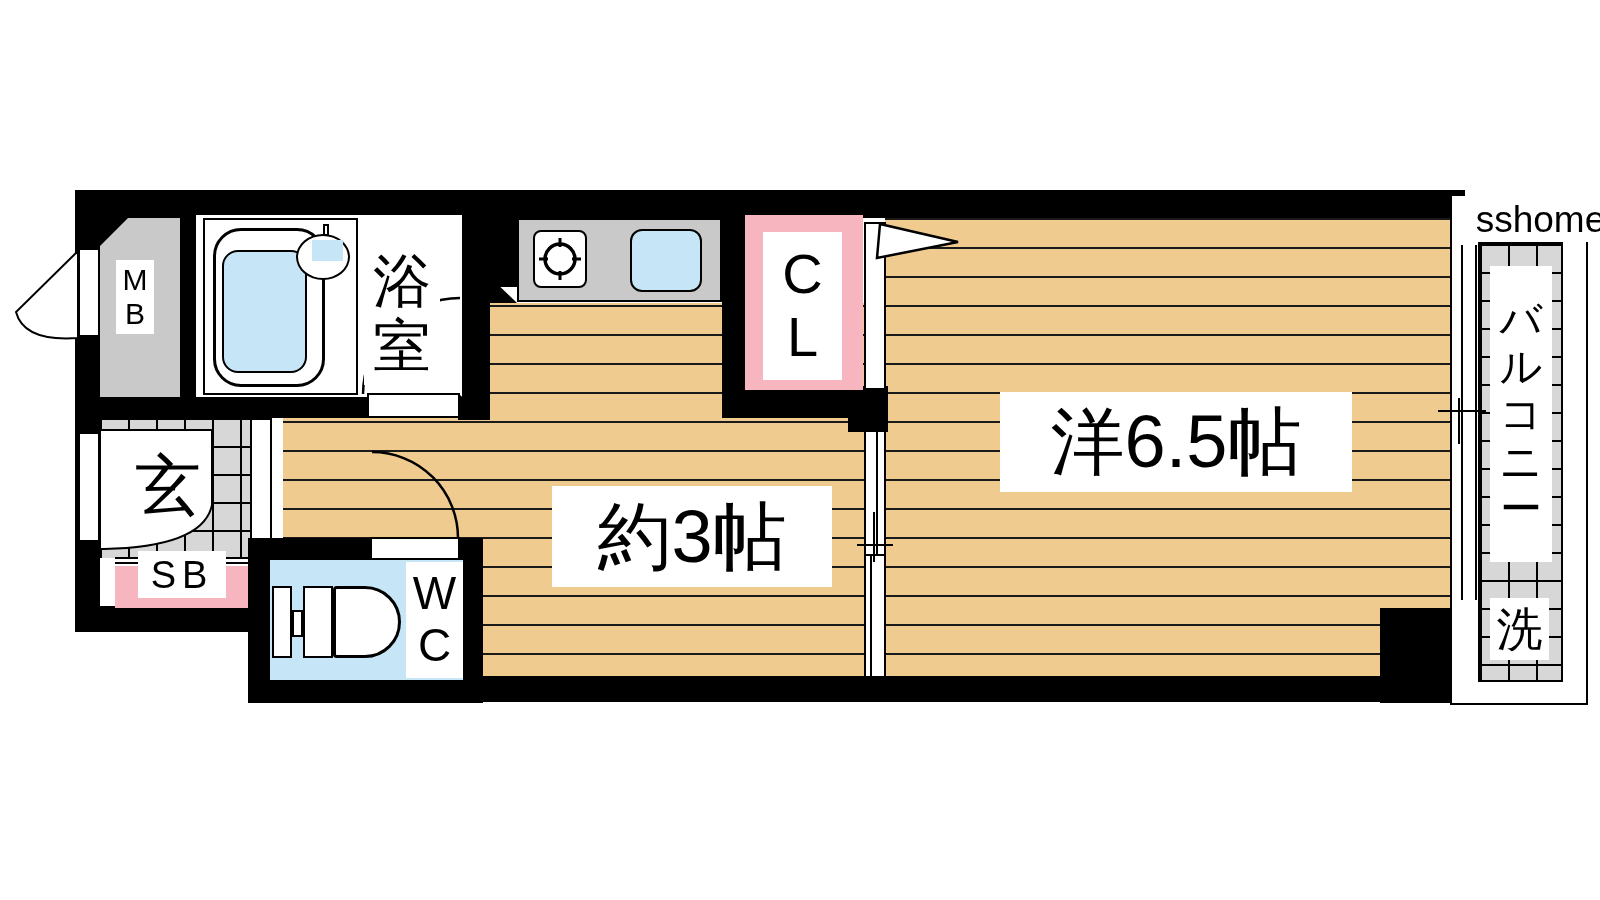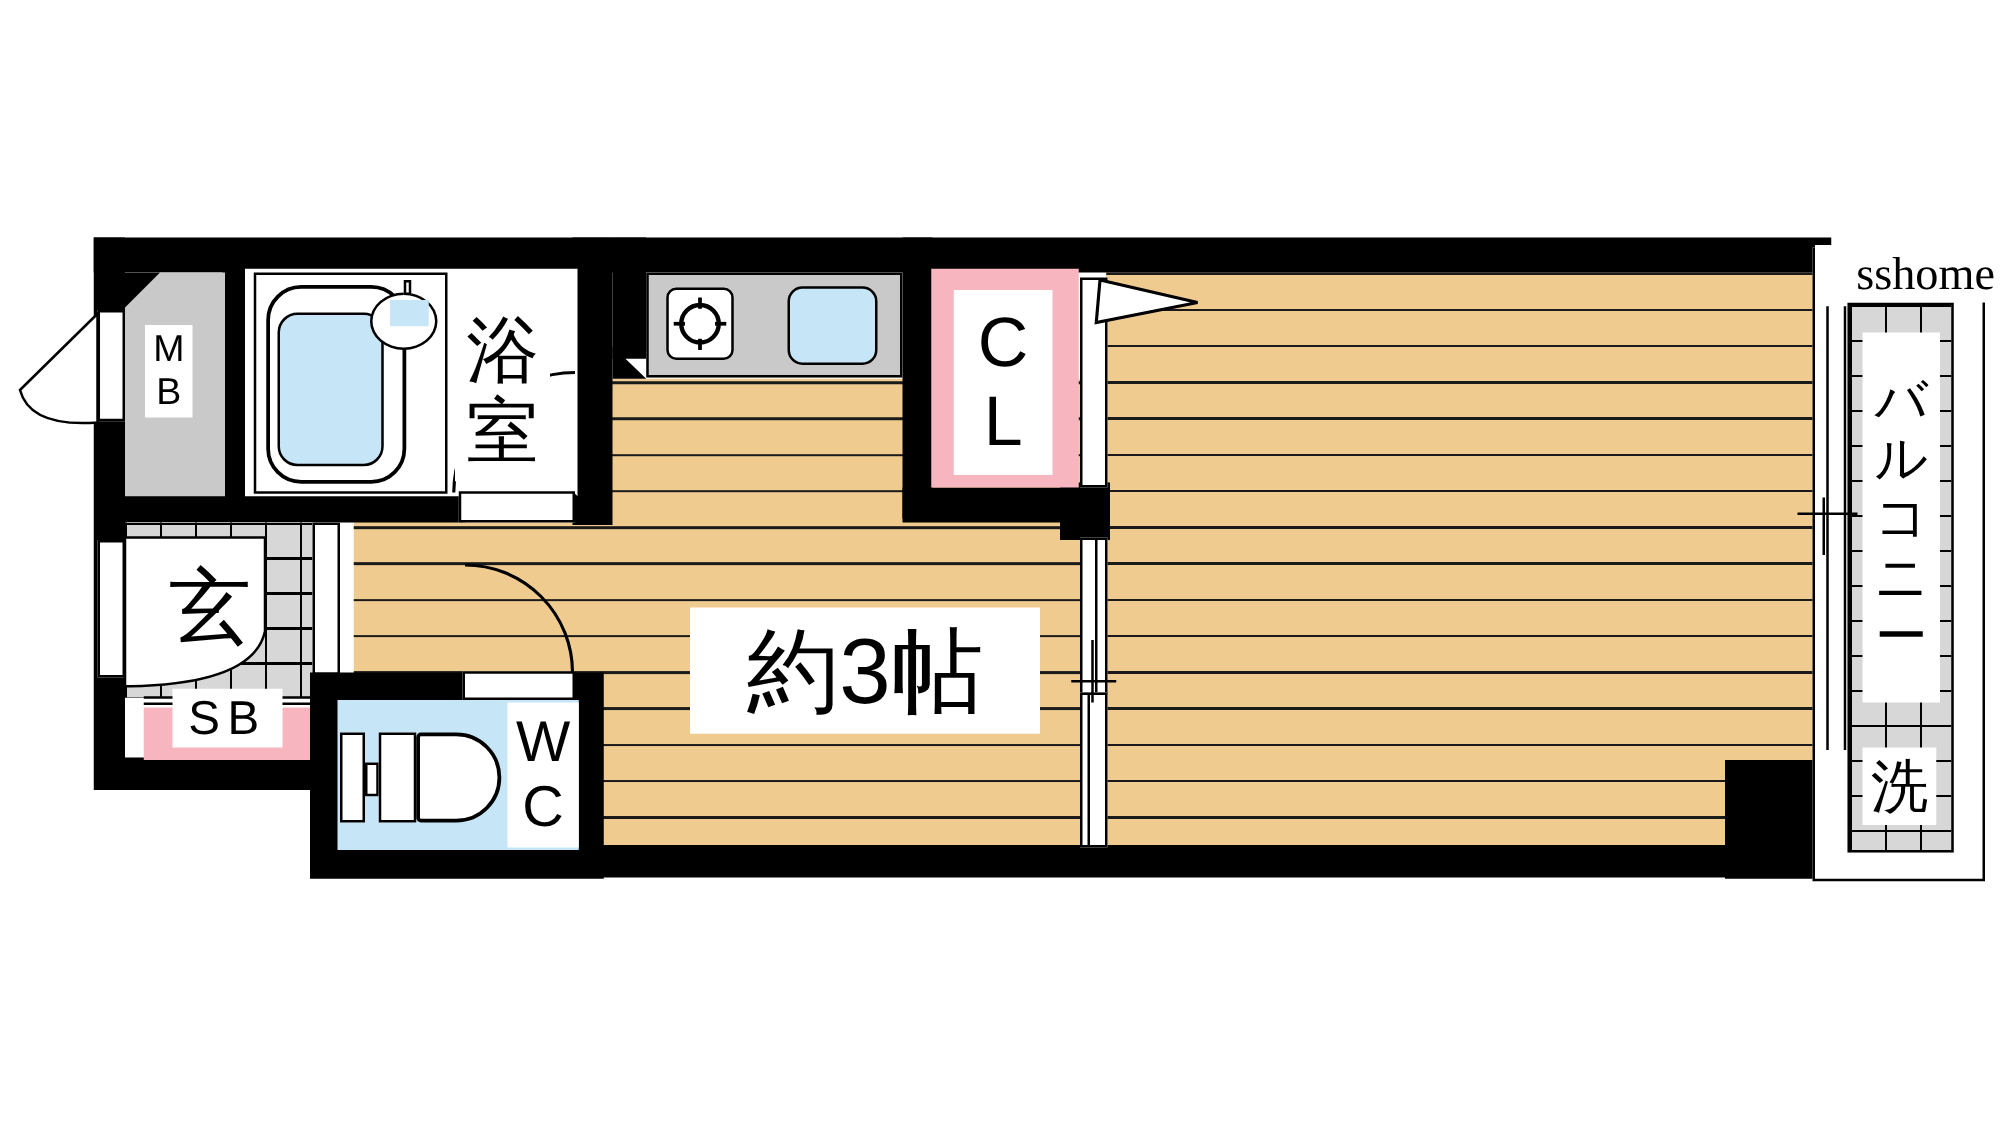--- a/index.html
+++ b/index.html
@@ -131,21 +131,21 @@
 
     <g stroke="#000" fill="none">
       <circle cx="560" cy="259" r="15" stroke-width="3.5"></circle>
       <line x1="560" y1="238" x2="560" y2="247" stroke-width="3"></line>
       <line x1="560" y1="271" x2="560" y2="280" stroke-width="3"></line>
       <line x1="539" y1="259" x2="548" y2="259" stroke-width="3"></line>
       <line x1="572" y1="259" x2="581" y2="259" stroke-width="3"></line>
     </g>
   </svg>
 
-  <div class="abs label" style="left:1452px;top:196px;width:146px;height:46px;font-family:Liberation Serif, serif;font-size:37px;padding-left:31px;">
+  <div class="abs label" style="left:1452px;top:196px;width:146px;height:46px;font-family:Liberation Sans, sans-serif;font-size:37px;padding-left:31px;">
     <span>sshome</span>
   </div>
 
   <div class="abs label stacked" style="left:116px;top:260px;width:38px;height:74px;font-size:30px;">
     <span>
         <span>M</span>
         <span>B</span>
       </span>
   </div>
 
@@ -175,20 +175,23 @@
     <span>
         <span>W</span>
         <span>C</span>
       </span>
   </div>
 
   <div class="abs label" style="left:552px;top:486px;width:280px;height:101px;font-size:74px;">
     <span>約3帖</span>
   </div>
 
+  <div class="abs label" style="left:1000px;top:392px;width:352px;height:100px;font-size:74px;">
+    <span>洋6.5帖</span>
+  </div>
 
   <div class="abs label stacked" style="left:1490px;top:266px;width:62px;height:296px;font-size:42px;">
     <span>
         <span>バ</span>
         <span>ル</span>
         <span>コ</span>
         <span>ニ</span>
         <span>ー</span>
       </span>
   </div>

